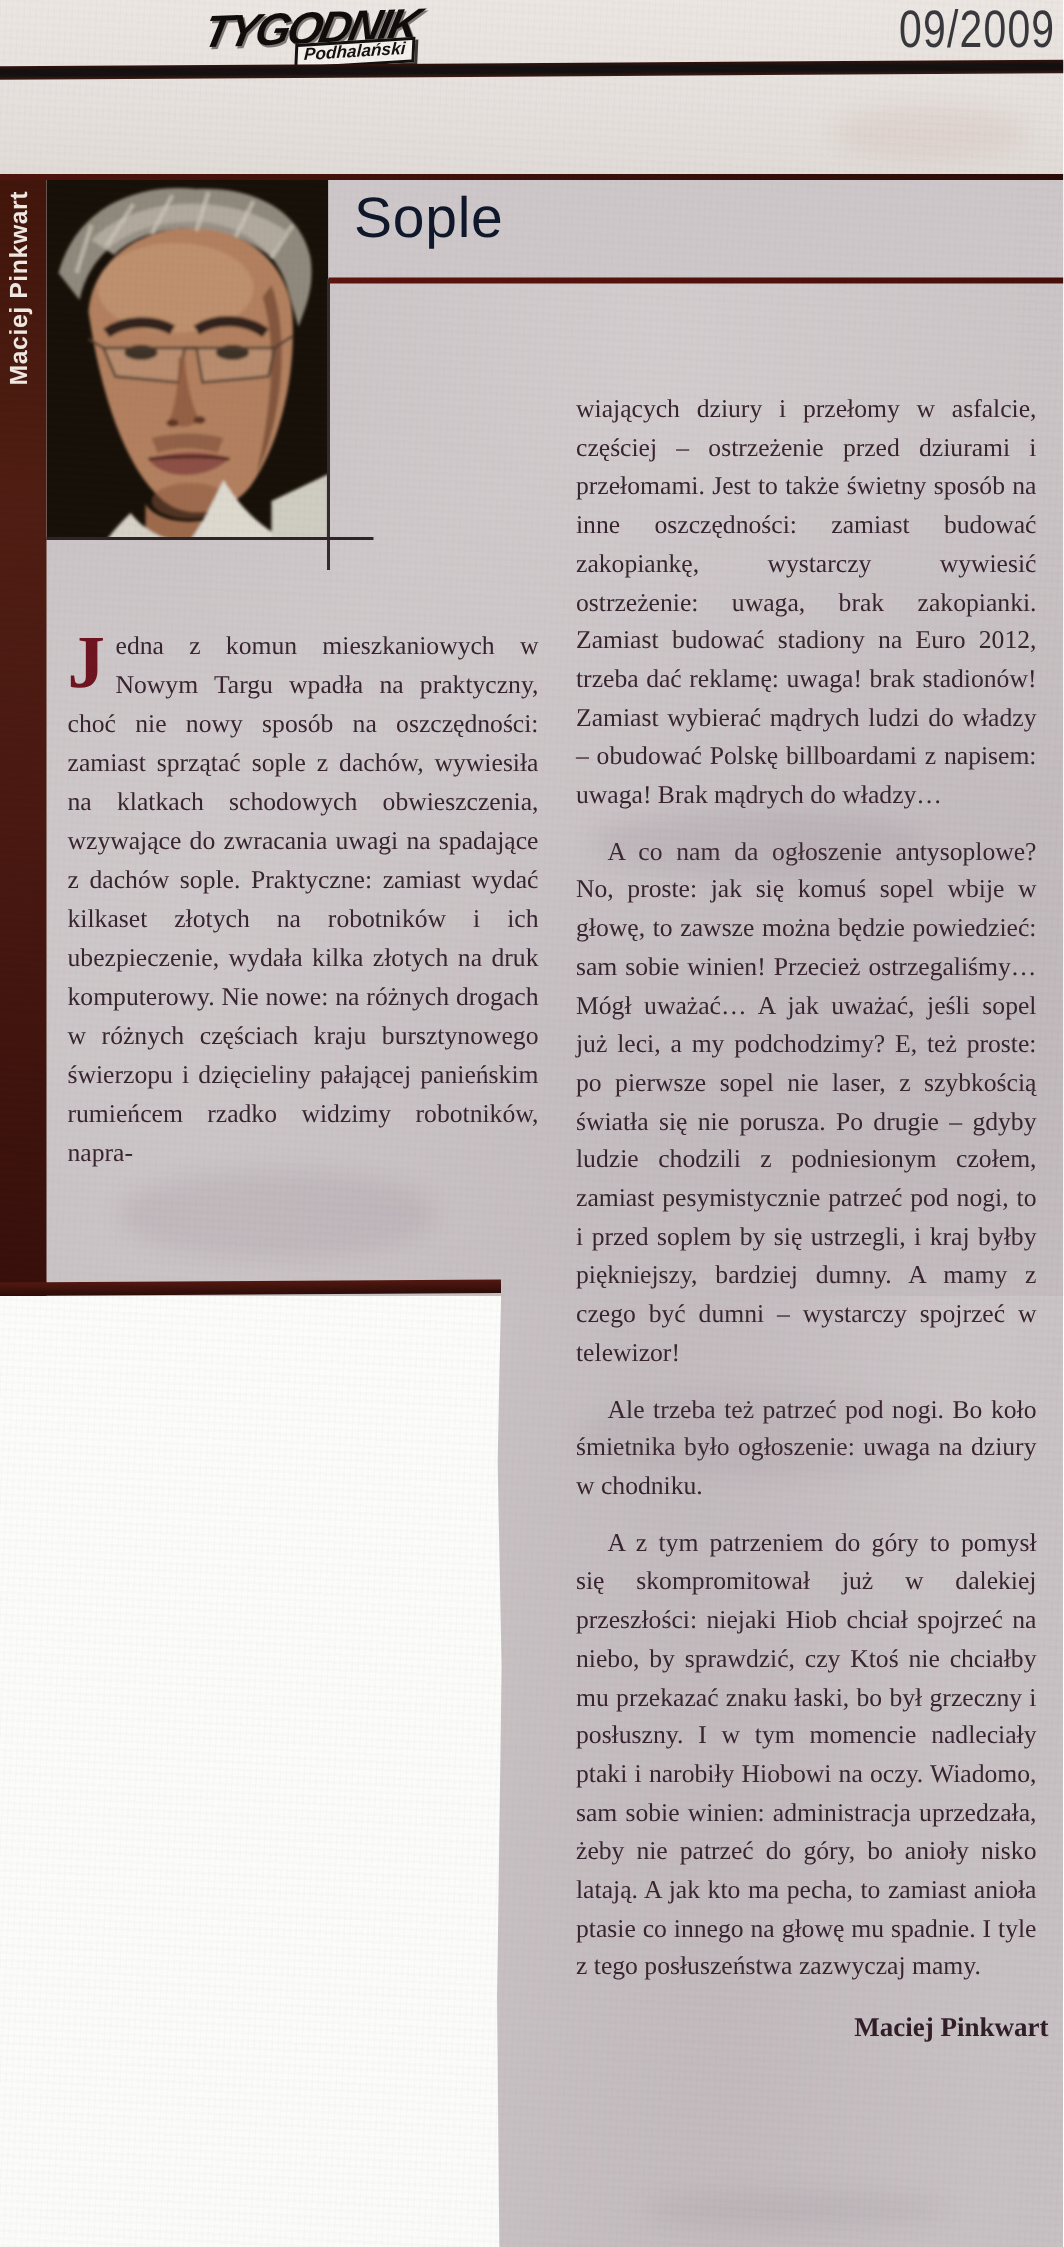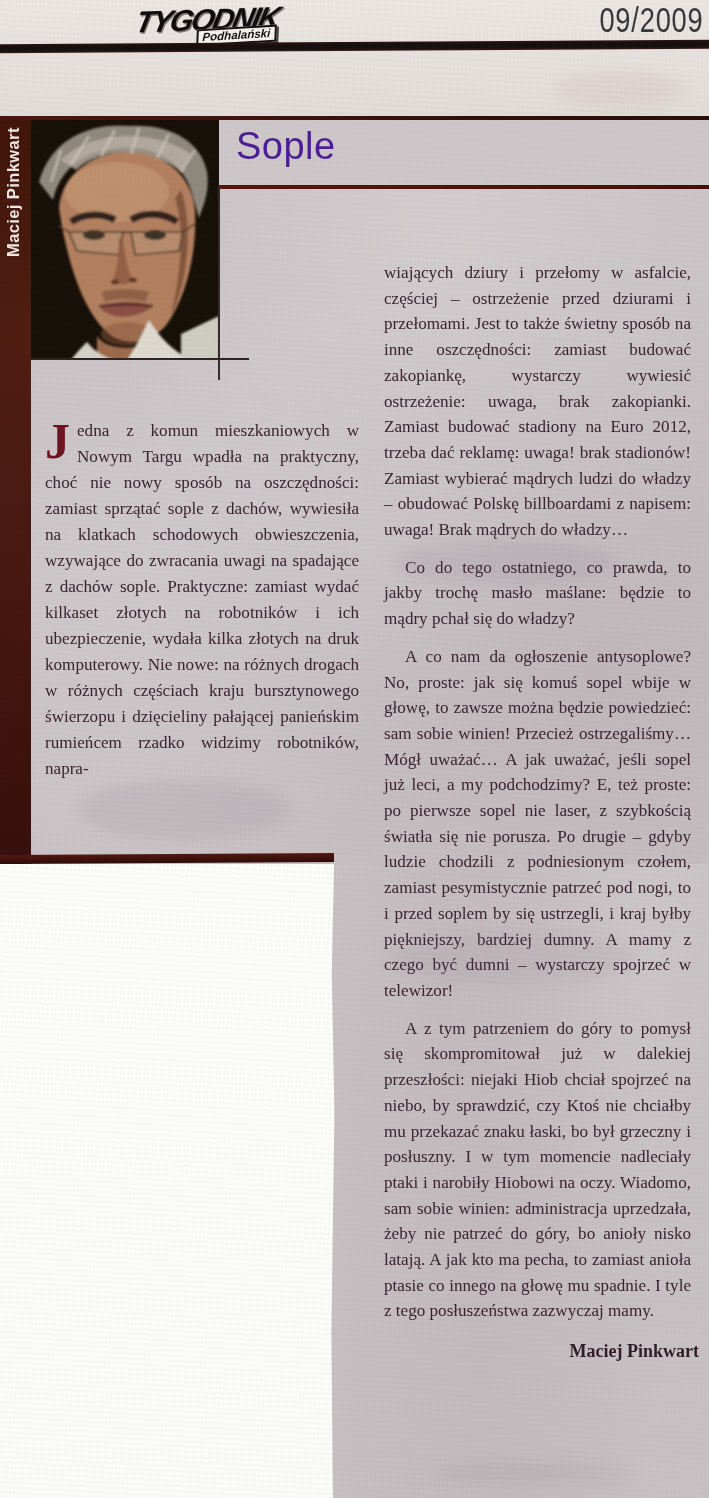--- a/index.html
+++ b/index.html
@@ -82,21 +82,21 @@
     color:#efe9e3; letter-spacing:0.4px; white-space:nowrap;
   }
   .photo { position:absolute; left:31px; top:0; width:188px; height:239px; }
   .photo-rule { position:absolute; left:31px; top:238px; width:218px; height:2px; background:#2e2425; }
   .crop-vline { position:absolute; left:218px; top:66px; width:2px; height:194px; background:#342a2b; }
   
   .title-box { position:absolute; left:219px; top:0; width:490px; height:66px; background:#cec7c9; }
   .article-title {
     position:absolute; left:17px; top:5px;
     font-family:"Liberation Sans", sans-serif; font-size:38px; font-weight:400;
-    color:#4c1d95; letter-spacing:0.5px;
+    color:#0f172a; letter-spacing:0.5px;
   }
   .title-underline {
     position:absolute; left:219px; top:65px; width:490px; height:4px;
     background:linear-gradient(90deg,#5c130c,#470f09);
   }
   .maroon-bottom {
     position:absolute; left:0; top:855px; width:334px; height:9px;
     background:linear-gradient(180deg,#531810,#2c0c08);
     transform:rotate(-0.35deg); transform-origin:left center;
   }
@@ -197,22 +197,22 @@
       <p><span class="drop-cap">J</span><span>edna z komun mieszkaniowych w Nowym Targu wpadła na praktyczny, choć nie nowy sposób na oszczędności: zamiast sprzątać sople z dachów, wywiesiła na klatkach schodowych obwieszczenia, wzywające do zwracania uwagi na spadające z dachów sople. Praktyczne: zamiast wydać kilkaset złotych na robotników i ich ubezpieczenie, wydała kilka złotych na druk komputerowy. Nie nowe: na różnych drogach w różnych częściach kraju bursztynowego świerzopu i dzięcieliny pałającej panieńskim rumieńcem rzadko widzimy robotników, napra-</span></p>
     </div>
 
     <div class="smudge" style="left:80px; top:660px; width:210px; height:60px;"></div>
   </div>
 
   <div class="maroon-bottom"></div>
 
   <div class="right-col">
     <p class="no-indent">wiających dziury i przełomy w asfalcie, częściej – ostrzeżenie przed dziurami i przełomami. Jest to także świetny sposób na inne oszczędności: zamiast budować zakopiankę, wystarczy wywiesić ostrzeżenie: uwaga, brak zakopianki. Zamiast budować stadiony na Euro 2012, trzeba dać reklamę: uwaga! brak stadionów! Zamiast wybierać mądrych ludzi do władzy – obudować Polskę billboardami z napisem: uwaga! Brak mądrych do władzy…</p>
-    <p>Co do tego ostatniego, co prawda, to jakby trochę masło maślane: będzie to mądry pchał się do władzy?</p>
     <p>A co nam da ogłoszenie antysoplowe? No, proste: jak się komuś sopel wbije w głowę, to zawsze można będzie powiedzieć: sam sobie winien! Przecież ostrzegaliśmy… Mógł uważać… A jak uważać, jeśli sopel już leci, a my podchodzimy? E, też proste: po pierwsze sopel nie laser, z szybkością światła się nie porusza. Po drugie – gdyby ludzie chodzili z podniesionym czołem, zamiast pesymistycznie patrzeć pod nogi, to i przed soplem by się ustrzegli, i kraj byłby piękniejszy, bardziej dumny. A mamy z czego być dumni – wystarczy spojrzeć w telewizor!</p>
+    <p>Ale trzeba też patrzeć pod nogi. Bo koło śmietnika było ogłoszenie: uwaga na dziury w chodniku.</p>
     <p>A z tym patrzeniem do góry to pomysł się skompromitował już w dalekiej przeszłości: niejaki Hiob chciał spojrzeć na niebo, by sprawdzić, czy Ktoś nie chciałby mu przekazać znaku łaski, bo był grzeczny i posłuszny. I w tym momencie nadleciały ptaki i narobiły Hiobowi na oczy. Wiadomo, sam sobie winien: administracja uprzedzała, żeby nie patrzeć do góry, bo anioły nisko latają. A jak kto ma pecha, to zamiast anioła ptasie co innego na głowę mu spadnie. I tyle z tego posłuszeństwa zazwyczaj mamy.</p>
     <div class="signature">Maciej Pinkwart</div>
   </div>
 
   <div class="smudge" style="left:395px; top:540px; width:220px; height:45px;"></div>
   <div class="smudge" style="left:385px; top:930px; width:250px; height:55px; background:rgba(104,88,104,0.07);"></div>
   <div class="smudge" style="left:430px; top:1462px; width:200px; height:22px; background:rgba(104,88,104,0.08);"></div>
 
   <div class="noise"></div>
 </div>

